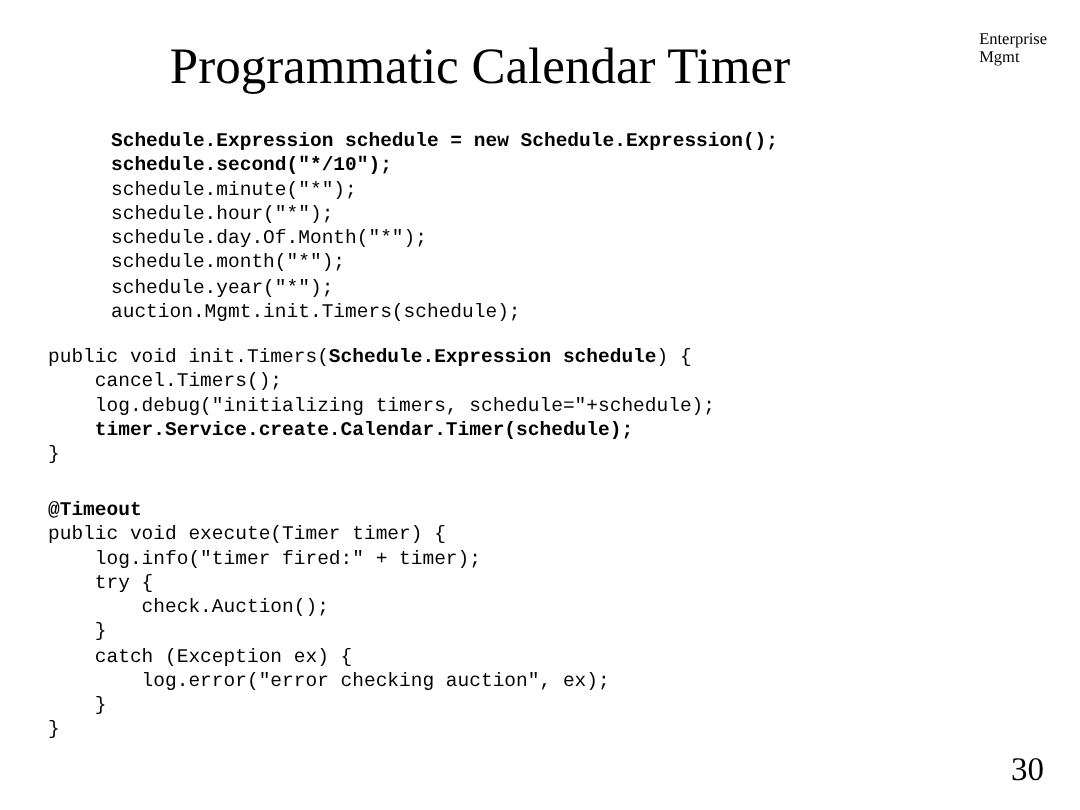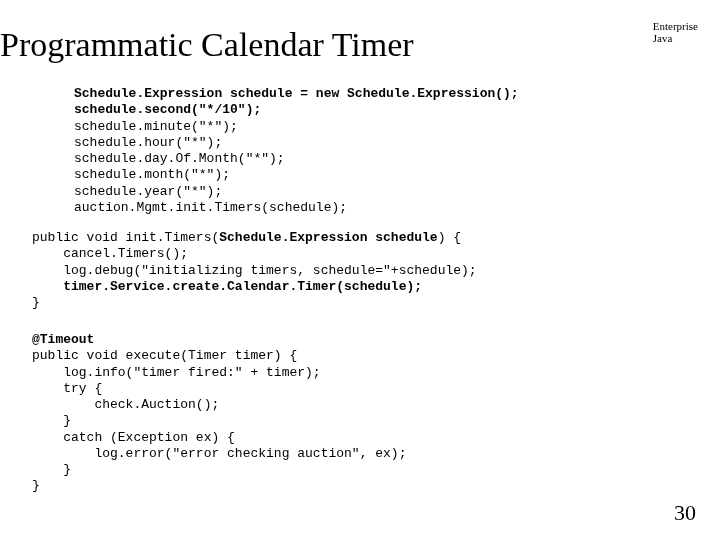--- a/index.html
+++ b/index.html
@@ -17,21 +17,21 @@
     position: relative;
     width: 720px;
     height: 540px;
     box-sizing: border-box;
   }
   .title {
     position: absolute;
     top: 26px;
     left: 0;
     width: 640px;
-    text-align: left;
+    text-align: center;
     font-size: 34px;
     font-weight: 400;
   }
   .corner {
     position: absolute;
     top: 20px;
     right: 22px;
     text-align: left;
     font-size: 11px;
     line-height: 1.1;
@@ -54,21 +54,21 @@
     font-size: 22px;
   }
 </style>
 </head>
 <body>
 
 <div class="slide">
 
   <div class="corner">
     <div>Enterprise</div>
-    <div>Java</div>
+    <div>Mgmt</div>
   </div>
 
   <div class="title">Programmatic Calendar Timer</div>
 
   <div class="code code1"><span class="bold">Schedule.Expression schedule = new Schedule.Expression();</span>
 <span class="bold">schedule.second("*/10");</span>
 <span>schedule.minute("*");</span>
 <span>schedule.hour("*");</span>
 <span>schedule.day.Of.Month("*");</span>
 <span>schedule.month("*");</span>

